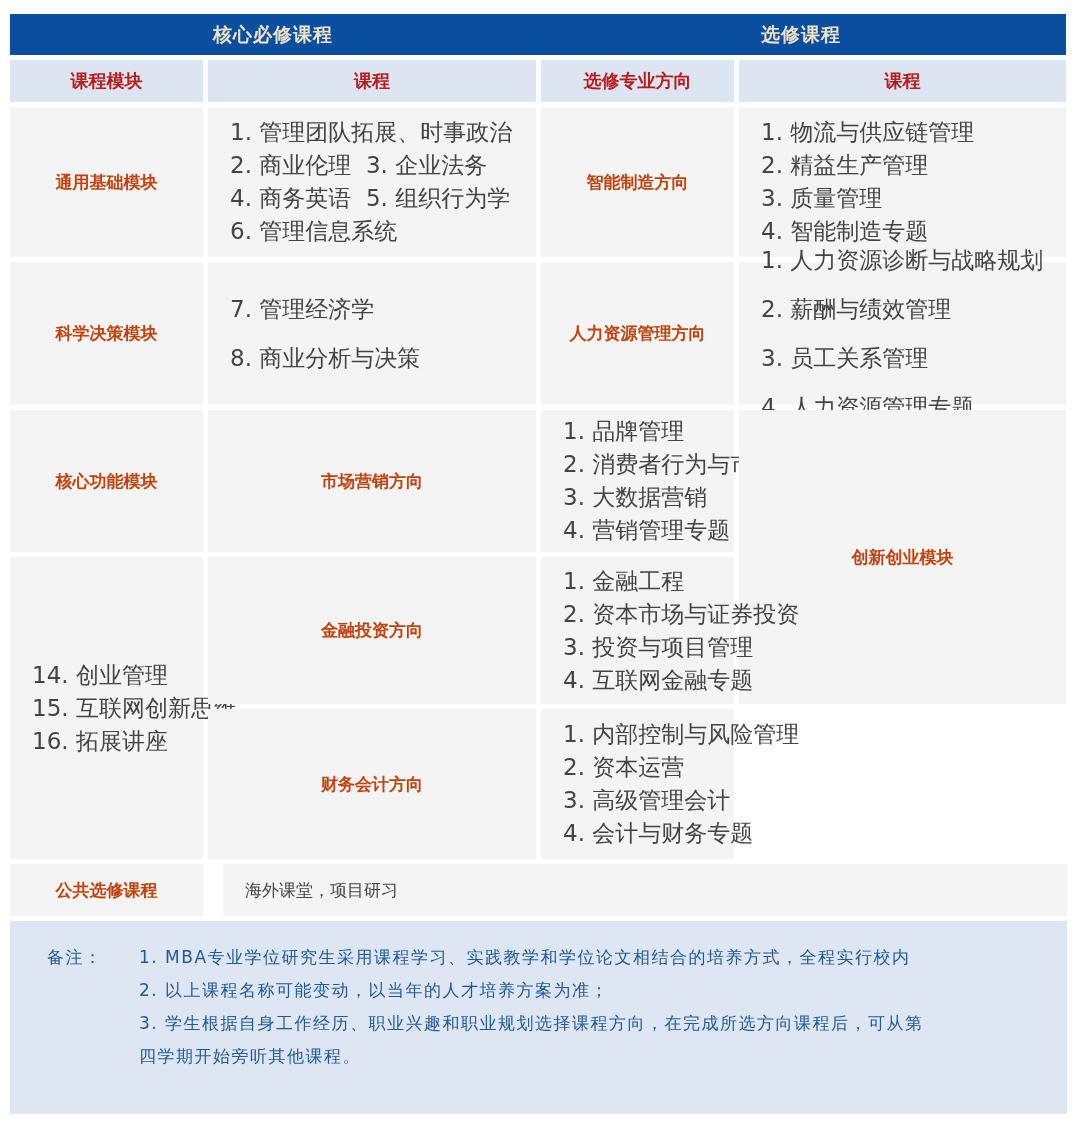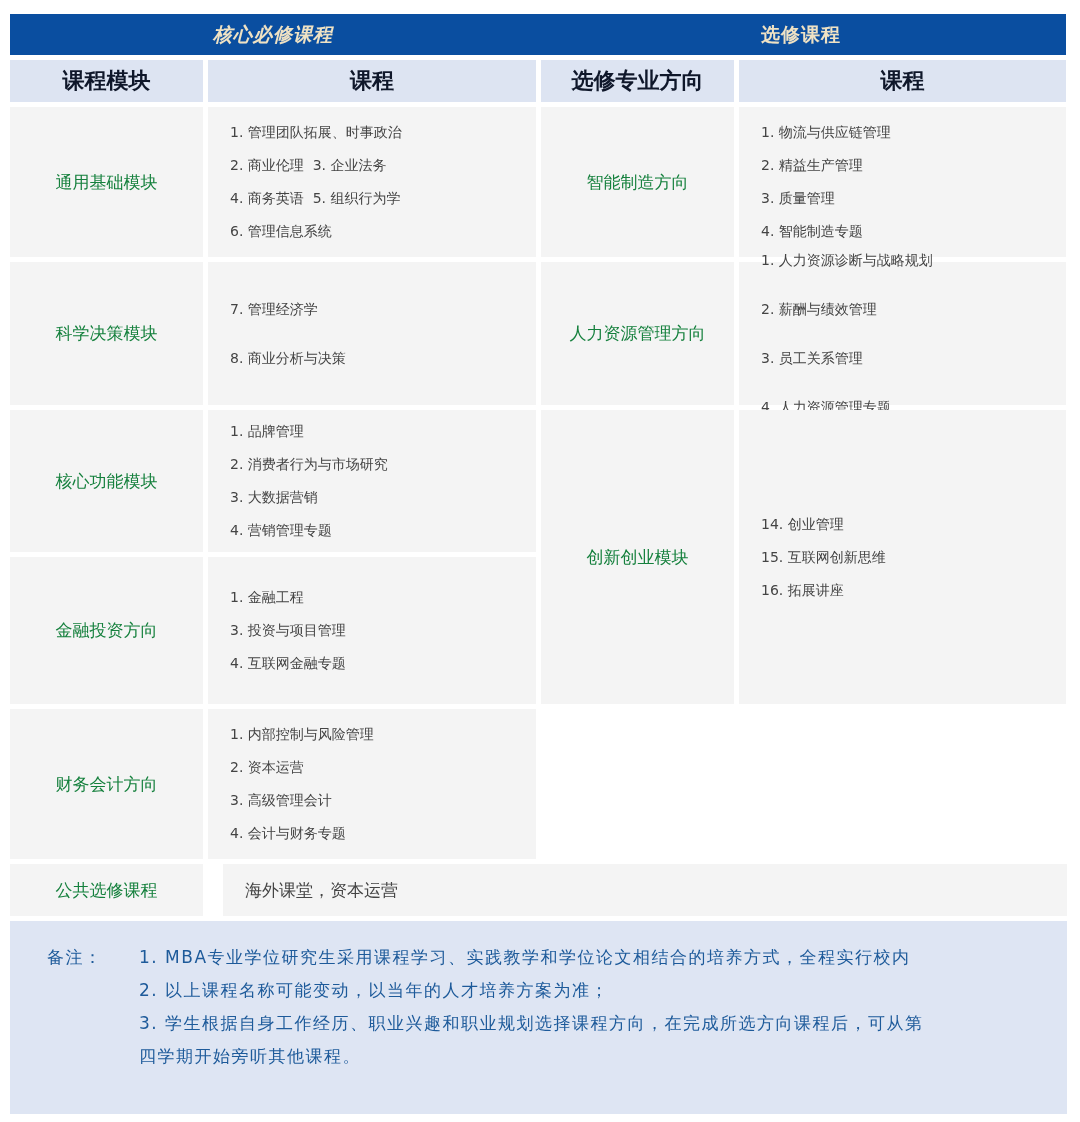--- a/index.html
+++ b/index.html
@@ -37,44 +37,44 @@
       background: #0a4ea0;
       height: 41px;
       display: flex;
       align-items: center;
       justify-content: center;
       color: #efe2c4;
       font-weight: bold;
       font-size: 19px;
       letter-spacing: 1px;
     }
-    .band.left { grid-column: 1 / 3; font-style: italic; }
+    .band.left { grid-column: 1 / 3; }
     .band.right { grid-column: 3 / 5; margin-left: -5px; }
     .sub {
       background: #dde4f2;
       height: 42px;
       justify-content: center;
-      color: #0f172a;
+      color: #b91c1c;
       font-weight: bold;
-      font-size: 22px;
+      font-size: 18px;
     }
     .label {
       justify-content: center;
-      font-weight: normal;
+      font-weight: bold;
       font-size: 17px;
-      color: #15803d;
+      color: #c2410c;
     }
     .courses {
       padding-left: 22px;
       flex-direction: column;
       align-items: flex-start;
       justify-content: center;
     }
     .courses .line {
-      font-size: 14px;
+      font-size: 23px;
       line-height: 33px;
       color: #444444;
       white-space: pre;
     }
     .row1 { height: 150px; }
     .row2 { height: 143px; gap: 16px; }
     .row3 { height: 142px; }
     .row4a { height: 147px; }
     .row4b { height: 150px; }
     .cell.tall-left { grid-row: span 2; }
@@ -150,51 +150,53 @@
     </div>
     <div class="cell label row2">人力资源管理方向</div>
     <div class="cell courses row2">
       <div class="line">1. 人力资源诊断与战略规划</div>
       <div class="line">2. 薪酬与绩效管理</div>
       <div class="line">3. 员工关系管理</div>
       <div class="line">4. 人力资源管理专题</div>
     </div>
 
     <div class="cell label row3">核心功能模块</div>
+    <div class="cell label row3">市场营销方向</div>
     <div class="cell courses row3">
       <div class="line">1. 品牌管理</div>
       <div class="line">2. 消费者行为与市场研究</div>
       <div class="line">3. 大数据营销</div>
       <div class="line">4. 营销管理专题</div>
     </div>
 
     <div class="cell label tall-left">创新创业模块</div>
     <div class="cell courses tall-left">
       <div class="line">14. 创业管理</div>
       <div class="line">15. 互联网创新思维</div>
       <div class="line">16. 拓展讲座</div>
     </div>
     <div class="cell label row4a">金融投资方向</div>
     <div class="cell courses row4a">
       <div class="line">1. 金融工程</div>
+      <div class="line">2. 资本市场与证券投资</div>
       <div class="line">3. 投资与项目管理</div>
       <div class="line">4. 互联网金融专题</div>
     </div>
     <div class="cell label row4b">财务会计方向</div>
     <div class="cell courses row4b">
       <div class="line">1. 内部控制与风险管理</div>
       <div class="line">2. 资本运营</div>
       <div class="line">3. 高级管理会计</div>
       <div class="line">4. 会计与财务专题</div>
     </div>
   </div>
 
   <div class="public">
     <div class="cell label">公共选修课程</div>
-    <div class="content">海外课堂，资本运营</div>
+    <div class="content">海外课堂，项目研习</div>
   </div>
 
   <div class="notes">
     <div class="notes-label">备注：</div>
     <div class="notes-body">
       <div>1. MBA专业学位研究生采用课程学习、实践教学和学位论文相结合的培养方式，全程实行校内</div>
       <div>2. 以上课程名称可能变动，以当年的人才培养方案为准；</div>
       <div>3. 学生根据自身工作经历、职业兴趣和职业规划选择课程方向，在完成所选方向课程后，可从第</div>
       <div>四学期开始旁听其他课程。</div>
     </div>

